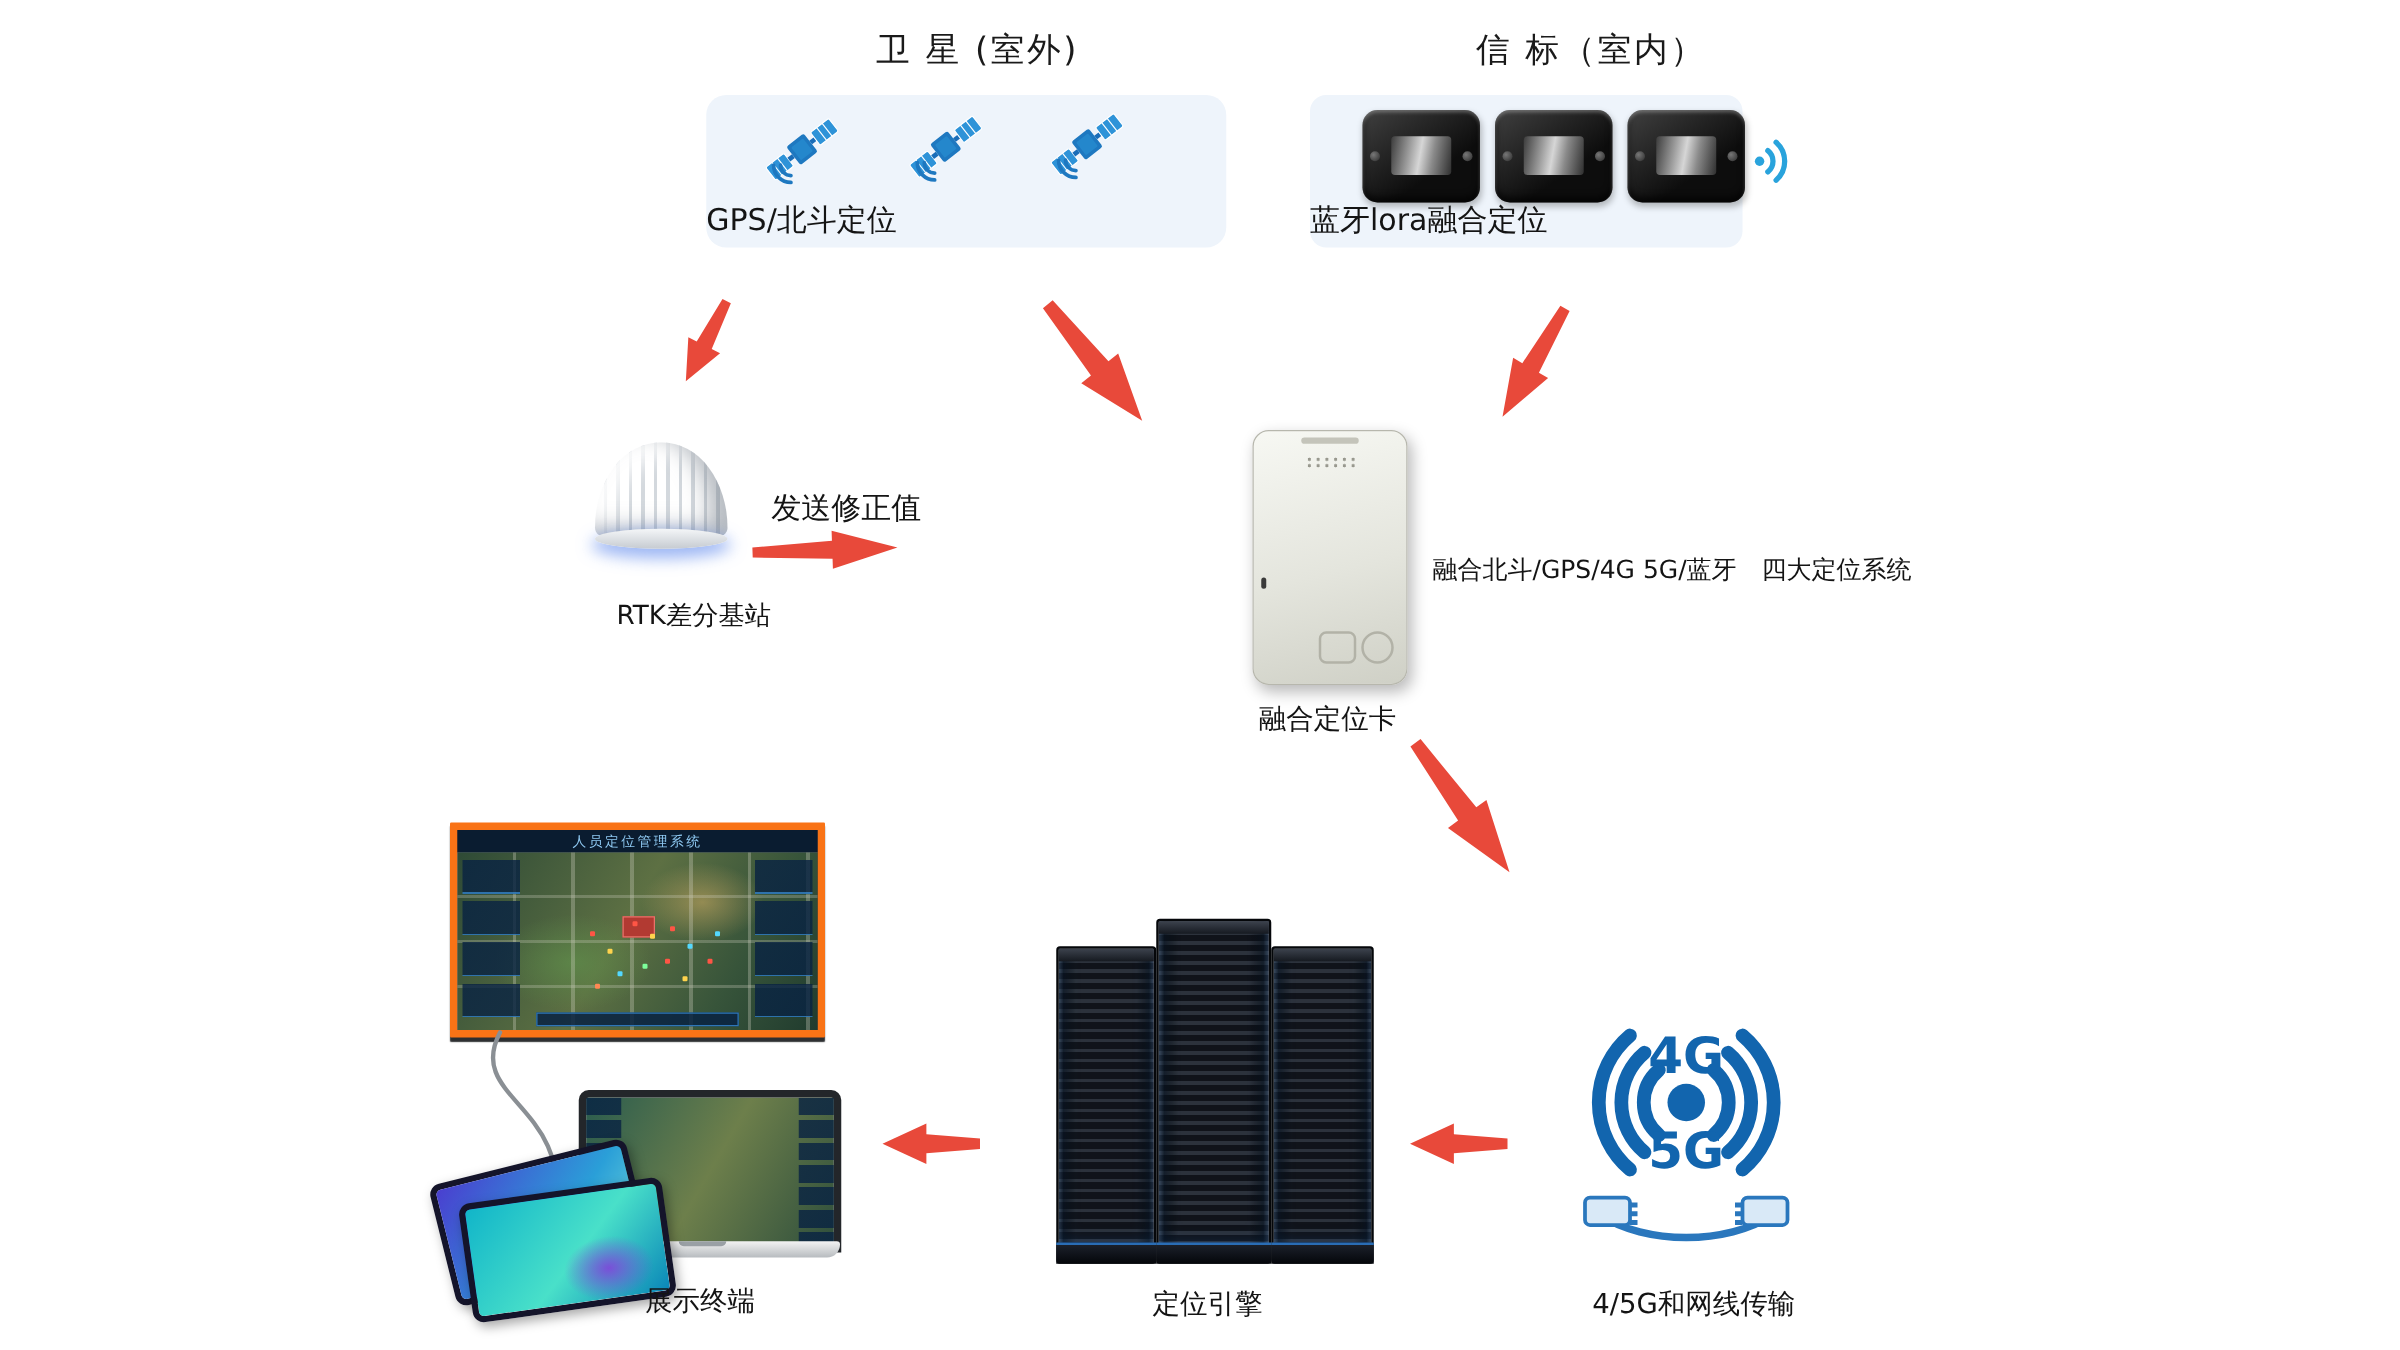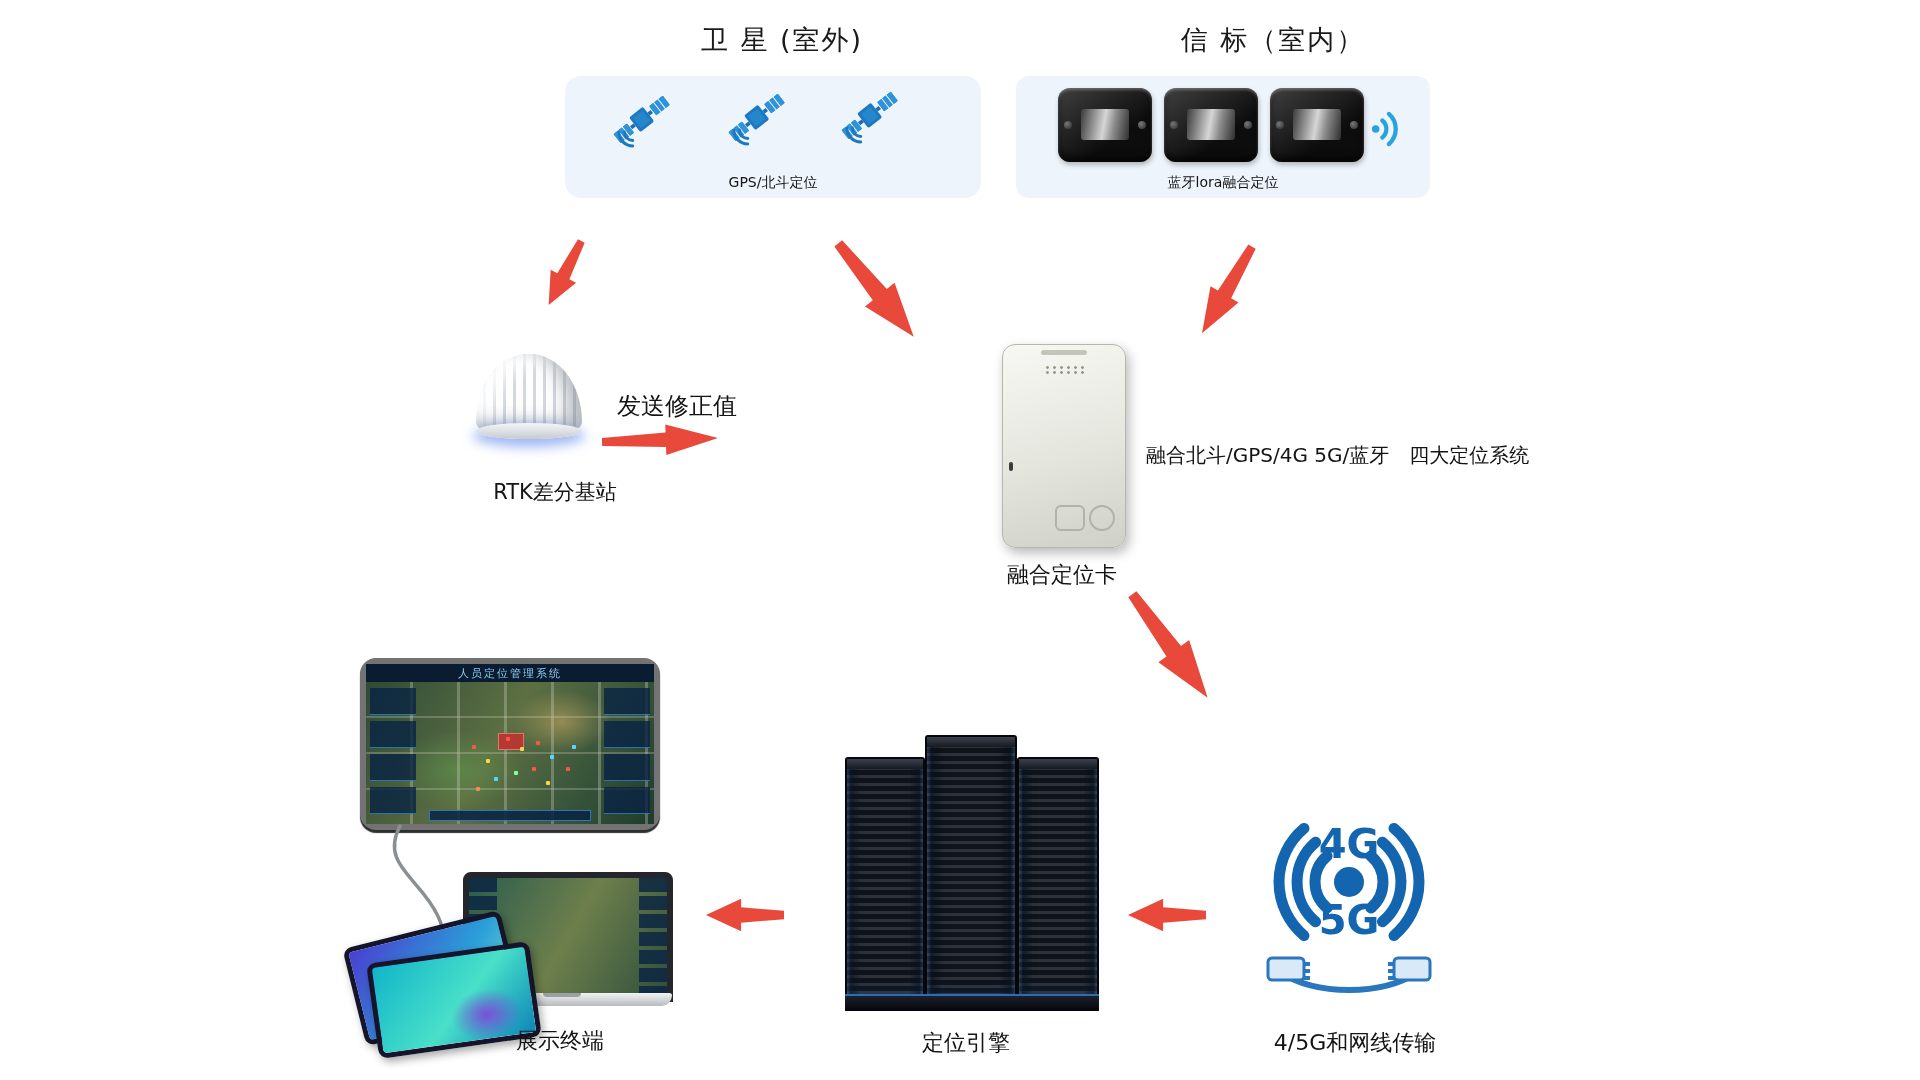--- a/index.html
+++ b/index.html
@@ -3,21 +3,21 @@
 <meta charset="utf-8">
 <style>
   html,body{margin:0;padding:0;background:#fff;}
   .canvas{position:relative;width:1920px;height:1080px;background:#ffffff;overflow:hidden;
           font-family:"DejaVu Sans","Liberation Sans",sans-serif;color:#111;padding-left:48px;}
   .abs{position:absolute;}
   .lbl{position:absolute;text-align:center;color:#141414;}
 
   
   .panel{position:absolute;background:#eef4fb;border-radius:16px;}
-  .panel-caption{position:absolute;left:0;right:0;bottom:6px;text-align:center;font-size:14px;color:#141414;}
+  .panel-caption{position:absolute;left:0;right:0;bottom:6px;font-size:24px;color:#141414;}
   .section-title{position:absolute;font-size:27px;letter-spacing:2px;text-align:center;color:#1a1a1a;}
 
   
   .arrow{position:absolute;overflow:visible;}
   .arrow polygon{fill:#e8493a;}
 
   
   .beacon{position:absolute;width:94px;height:74px;border-radius:12px;
           background:linear-gradient(145deg,#404040,#0d0d0d 65%);
           box-shadow:inset 0 2px 3px rgba(255,255,255,.28), inset 0 -4px 6px rgba(0,0,0,.7), 1px 3px 5px rgba(0,0,0,.25);}
@@ -55,21 +55,21 @@
   .tower::after{content:"";position:absolute;left:-2px;right:-2px;bottom:-2px;height:15px;
      background:linear-gradient(#1b202a,#04060a);border-top:2px solid #2a6db5;}
 
   
   .net-arc{stroke:#1265ae;stroke-width:11;fill:none;stroke-linecap:round;}
   .net-text{fill:#1265ae;font-weight:bold;font-size:40px;font-family:"DejaVu Sans",sans-serif;}
   .plug{fill:#d9e9f7;stroke:#2a77bd;stroke-width:3;}
   .tooth{fill:#2a77bd;}
 
   
-  .monitor{position:absolute;border:6px solid #737373;border-radius:16px;background:#0e2438;box-shadow:0 3px 1px #2c2e30;}
+  .monitor{position:absolute;border:6px solid #f97316;border-radius:1px;background:#0e2438;box-shadow:0 3px 1px #2c2e30;}
   .m-title{position:absolute;left:0;right:0;top:0;height:18px;background:#0a1c30;display:flex;align-items:center;justify-content:center;
            font-size:11px;color:#8fc9f2;letter-spacing:2px;}
   .m-map{position:absolute;left:0;right:0;top:18px;bottom:0;
       background:radial-gradient(70px 45px at 68% 28%,rgba(196,166,96,.6),transparent 70%),
                  radial-gradient(90px 55px at 32% 62%,rgba(96,146,76,.65),transparent 70%),
                  linear-gradient(120deg,#2e4a36,#5d7043 45%,#37543a 75%,#203b2e);}
   .m-map::before{content:"";position:absolute;inset:0;
       background:repeating-linear-gradient(90deg,transparent 0 44px,rgba(210,210,195,.32) 44px 47px),
                  repeating-linear-gradient(0deg,transparent 0 34px,rgba(210,210,195,.28) 34px 36px);}
   .side-col{position:absolute;top:24px;bottom:8px;width:46px;
@@ -136,21 +136,21 @@
       </svg>
     <svg class="abs" style="left:155px;top:6px;width:74px;height:74px;" viewBox="0 0 80 80">
         <use href="#sym-sat"></use>
       </svg>
     <svg class="abs" style="left:268px;top:4px;width:74px;height:74px;" viewBox="0 0 80 80">
         <use href="#sym-sat"></use>
       </svg>
     <div class="panel-caption">GPS/北斗定位</div>
   </div>
 
-  <div class="panel" style="left:1016px;top:76px;width:414px;height:122px;border-radius:13px;">
+  <div class="panel" style="left:1048px;top:76px;width:346px;height:122px;border-radius:13px;">
     <div class="beacon" style="left:42px;top:12px;">
       <div class="b-win"></div>
       <div class="b-screw l"></div>
       <div class="b-screw r"></div>
     </div>
     <div class="beacon" style="left:148px;top:12px;">
       <div class="b-win"></div>
       <div class="b-screw l"></div>
       <div class="b-screw r"></div>
     </div>

